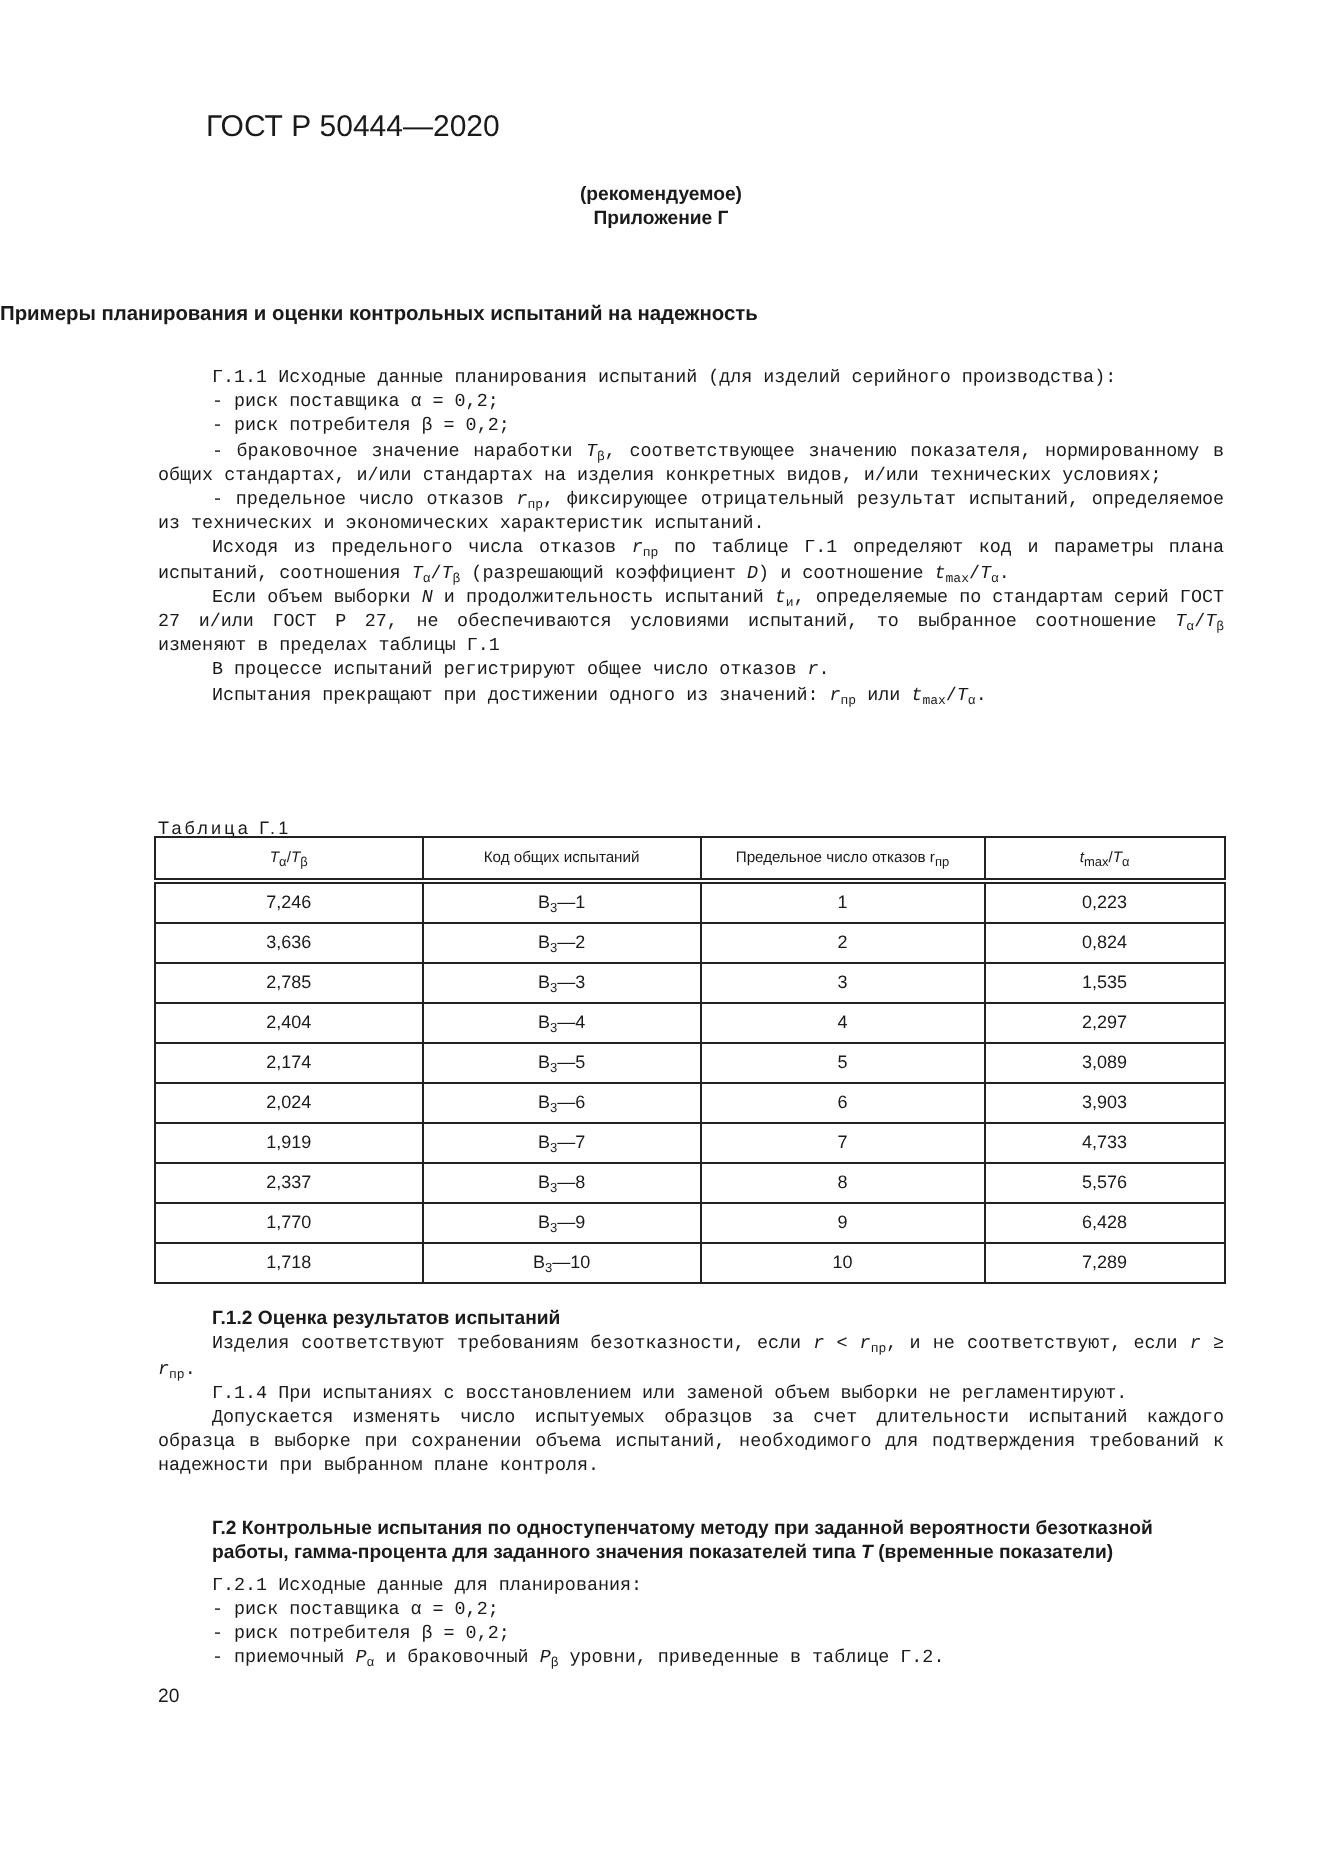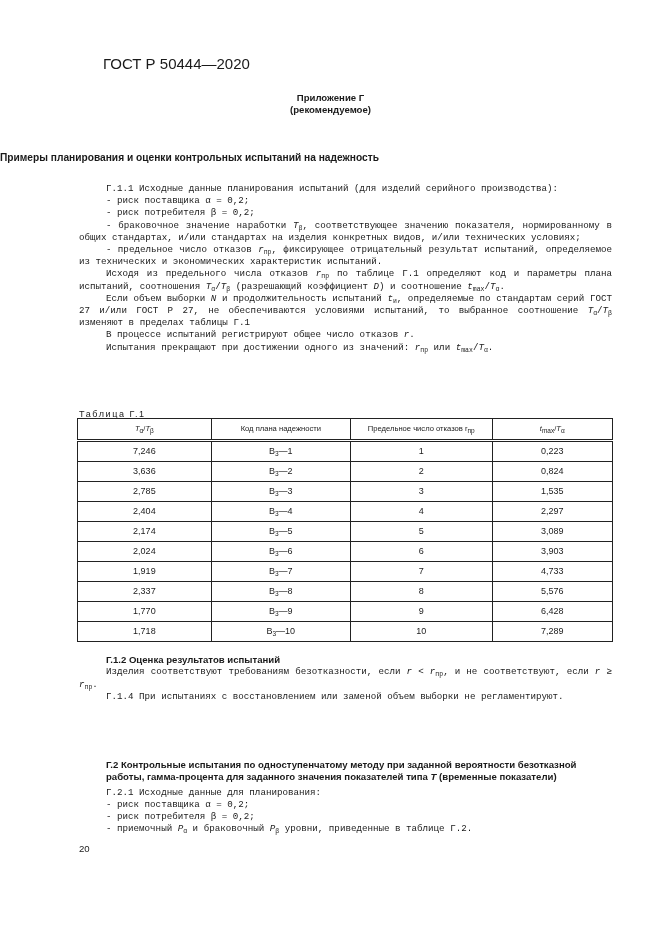--- a/index.html
+++ b/index.html
@@ -25,22 +25,22 @@
     table.t th { height: 20px; font-weight: normal; font-size: 7.6px; border-bottom: 3px double #222; }
     table.t td { height: 19px; font-size: 9px; }
     .pagenum { left: 79px; top: 843px; font-size: 9.6px; }
   </style>
 </head>
 <body>
 
 <div class="abs doc-code">ГОСТ Р 50444—2020</div>
 
 <div class="abs annex">
+  <div>(рекомендуемое)</div>
   <div>Приложение Г</div>
-  <div>(рекомендуемое)</div>
 </div>
 
 <div class="abs main-title">Примеры планирования и оценки контрольных испытаний на надежность</div>
 
 <div class="abs block" style="top:183px;">
   <p class="li">Г.1.1  Исходные данные планирования испытаний (для изделий серийного производства):</p>
   <p class="li">- риск поставщика α = 0,2;</p>
   <p class="li">- риск потребителя β = 0,2;</p>
   <p class="ind"><span>- браковочное значение наработки </span><span class="i">T</span><sub>β</sub><span>, соответствующее значению показателя, нормированному в общих стандартах, и/или стандартах на изделия конкретных видов, и/или технических условиях;</span></p>
   <p class="ind"><span>- предельное число отказов </span><span class="i">r</span><sub>пр</sub><span>, фиксирующее отрицательный результат испытаний, определяемое из технических и экономических характеристик испытаний.</span></p>
@@ -54,21 +54,21 @@
 <table class="t">
   <colgroup>
       <col style="width:25%">
       <col style="width:26%">
       <col style="width:26.5%">
       <col style="width:22.5%">
     </colgroup>
   <thead>
     <tr>
       <th><span class="i">T</span><sub>α</sub><span>/</span><span class="i">T</span><sub>β</sub></th>
-      <th>Код плана надежности</th>
+      <th>Код общих испытаний</th>
       <th><span>Предельное число отказов r</span><sub>пр</sub></th>
       <th><span class="i">t</span><sub>max</sub><span>/</span><span class="i">T</span><sub>α</sub></th>
     </tr>
   </thead>
   <tbody>
     <tr>
         <td>7,246</td>
         <td><span>B</span><sub>3</sub><span>—1</span></td>
         <td>1</td>
         <td>0,223</td>
@@ -127,20 +127,21 @@
         <td>10</td>
         <td>7,289</td>
       </tr>
   </tbody>
 </table>
 
 <div class="abs block" style="top:654px;">
   <div class="h2">Г.1.2  Оценка результатов испытаний</div>
   <p class="ind"><span>Изделия соответствуют требованиям безотказности, если </span><span class="i">r</span><span> &lt; </span><span class="i">r</span><sub>пр</sub><span>, и не соответствуют, если </span><span class="i">r</span><span> ≥ </span><span class="i">r</span><sub>пр</sub><span>.</span></p>
   <p class="ind">Г.1.4  При испытаниях с восстановлением или заменой объем выборки не регламентируют.</p>
+  <p class="ind">Допускается изменять число испытуемых образцов за счет длительности испытаний каждого образца в выборке при сохранении объема испытаний, необходимого для подтверждения требований к надежности при выбранном плане контроля.</p>
 </div>
 
 <div class="abs block" style="top:759px;">
   <div class="h2" style="margin-bottom:3px;"><span>Г.2  Контрольные испытания по одноступенчатому методу при заданной вероятности безотказной работы, гамма-процента для заданного значения показателей типа </span><span class="i">T</span><span> (временные показатели)</span></div>
   <p class="li">Г.2.1  Исходные данные для планирования:</p>
   <p class="li">- риск поставщика α = 0,2;</p>
   <p class="li">- риск потребителя β = 0,2;</p>
   <p class="li"><span>- приемочный </span><span class="i">P</span><sub>α</sub><span> и браковочный </span><span class="i">P</span><sub>β</sub><span> уровни, приведенные в таблице Г.2.</span></p>
 </div>
 

